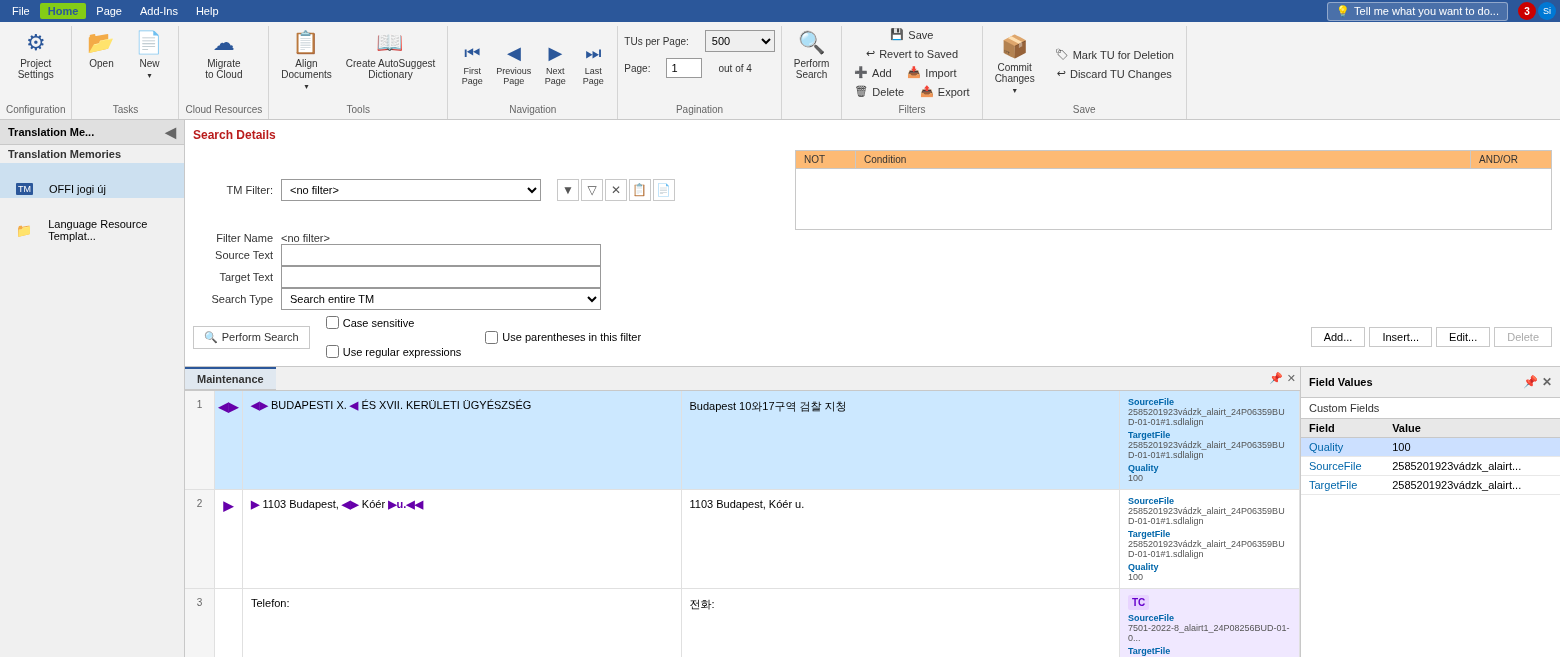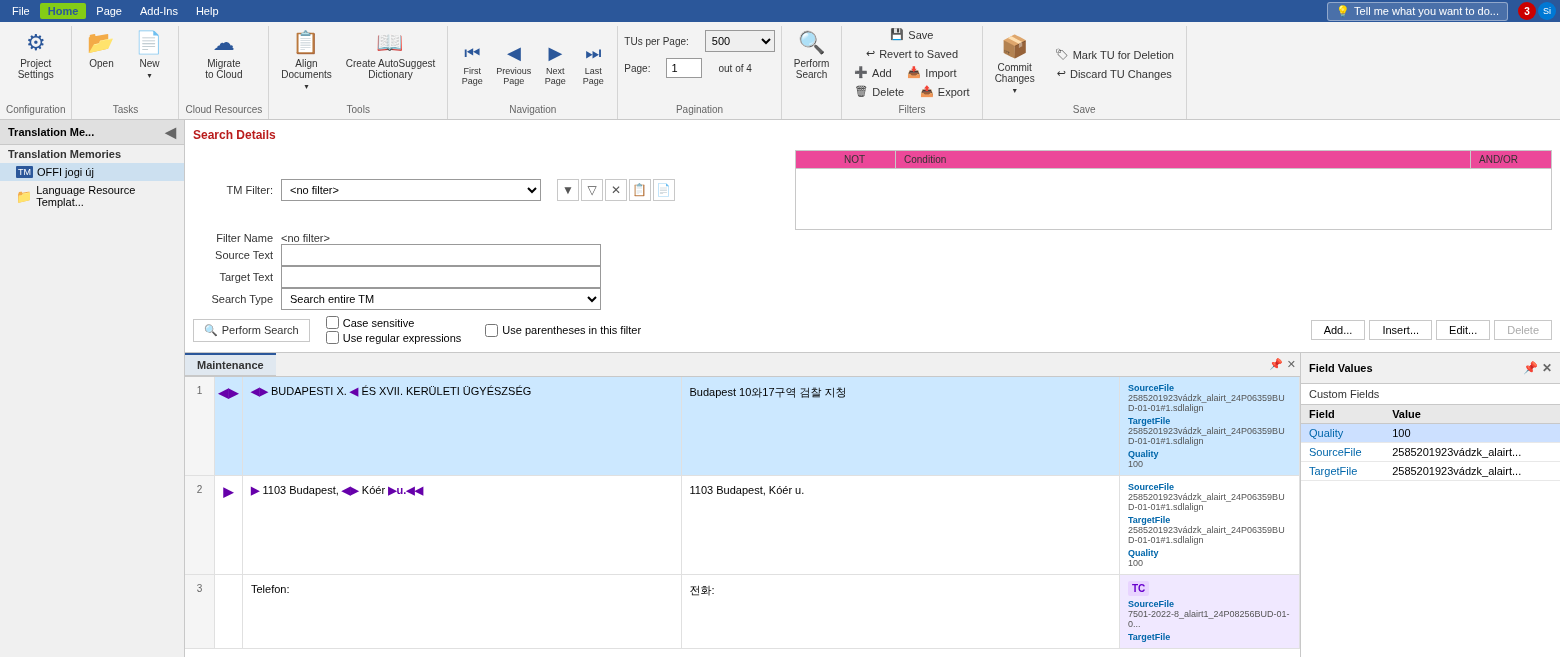--- a/index.html
+++ b/index.html
@@ -142,26 +142,26 @@
       align-items: center;
       justify-content: space-between;
       padding: 4px 8px;
       background: #e0e0e0;
       border-bottom: 1px solid #c8c8c8;
       font-weight: bold;
       font-size: 11px;
     }
     .panel-close { cursor: pointer; color: #666; font-size: 14px; }
     .tree-item {
-      padding: 3px 8px 3px 16px;
+      padding: 20px 8px 3px 16px;
       cursor: pointer;
       font-size: 11px;
       display: flex;
       align-items: center;
-      gap: 4px;
+      gap: 16px;
     }
     .tree-item.selected { background: #cce0f0; }
     .tree-section-label {
       padding: 3px 8px;
       font-weight: bold;
       font-size: 11px;
       color: #333;
     }
     .folder-icon { color: #f5a623; font-size: 13px; }
     .tm-icon { background: #2b579a; color: white; font-size: 9px; padding: 1px 2px; border-radius: 1px; }
@@ -234,22 +234,21 @@
     .filter-conditions {
       margin-left: 96px;
       border: 1px solid #c8c8c8;
       background: white;
       flex: 1;
       max-width: 500px;
     }
     .filter-conditions-header {
       display: flex;
       border-bottom: 1px solid #c8c8c8;
-      background: #ec4899;
-      padding-left: 40px;
+      background: #fdba74;
     }
     .filter-col-header {
       padding: 3px 8px;
       font-size: 10px;
       color: #333;
       border-right: 1px solid #c8c8c8;
     }
     .filter-col-header:last-child { border-right: none; }
 
     .search-bottom-row {
@@ -676,21 +675,21 @@
           <option>Duplicate Search</option>
         </select>
       </div>
 
       <div class="search-bottom-row" style="margin-top:6px;">
         <button class="perform-search-btn">
           <span>🔍</span>
           <span>Perform Search</span>
         </button>
 
-        <div style="display:flex; flex-direction:column; gap:2px; margin-left:8px;">
+        <div style="display:flex; flex-direction:column; gap:16px; margin-left:8px;">
           <div class="checkbox-row">
             <input type="checkbox" style="">
             <span>Case sensitive</span>
           </div>
           <div class="checkbox-row">
             <input type="checkbox" style="">
             <span>Use regular expressions</span>
           </div>
         </div>
 

